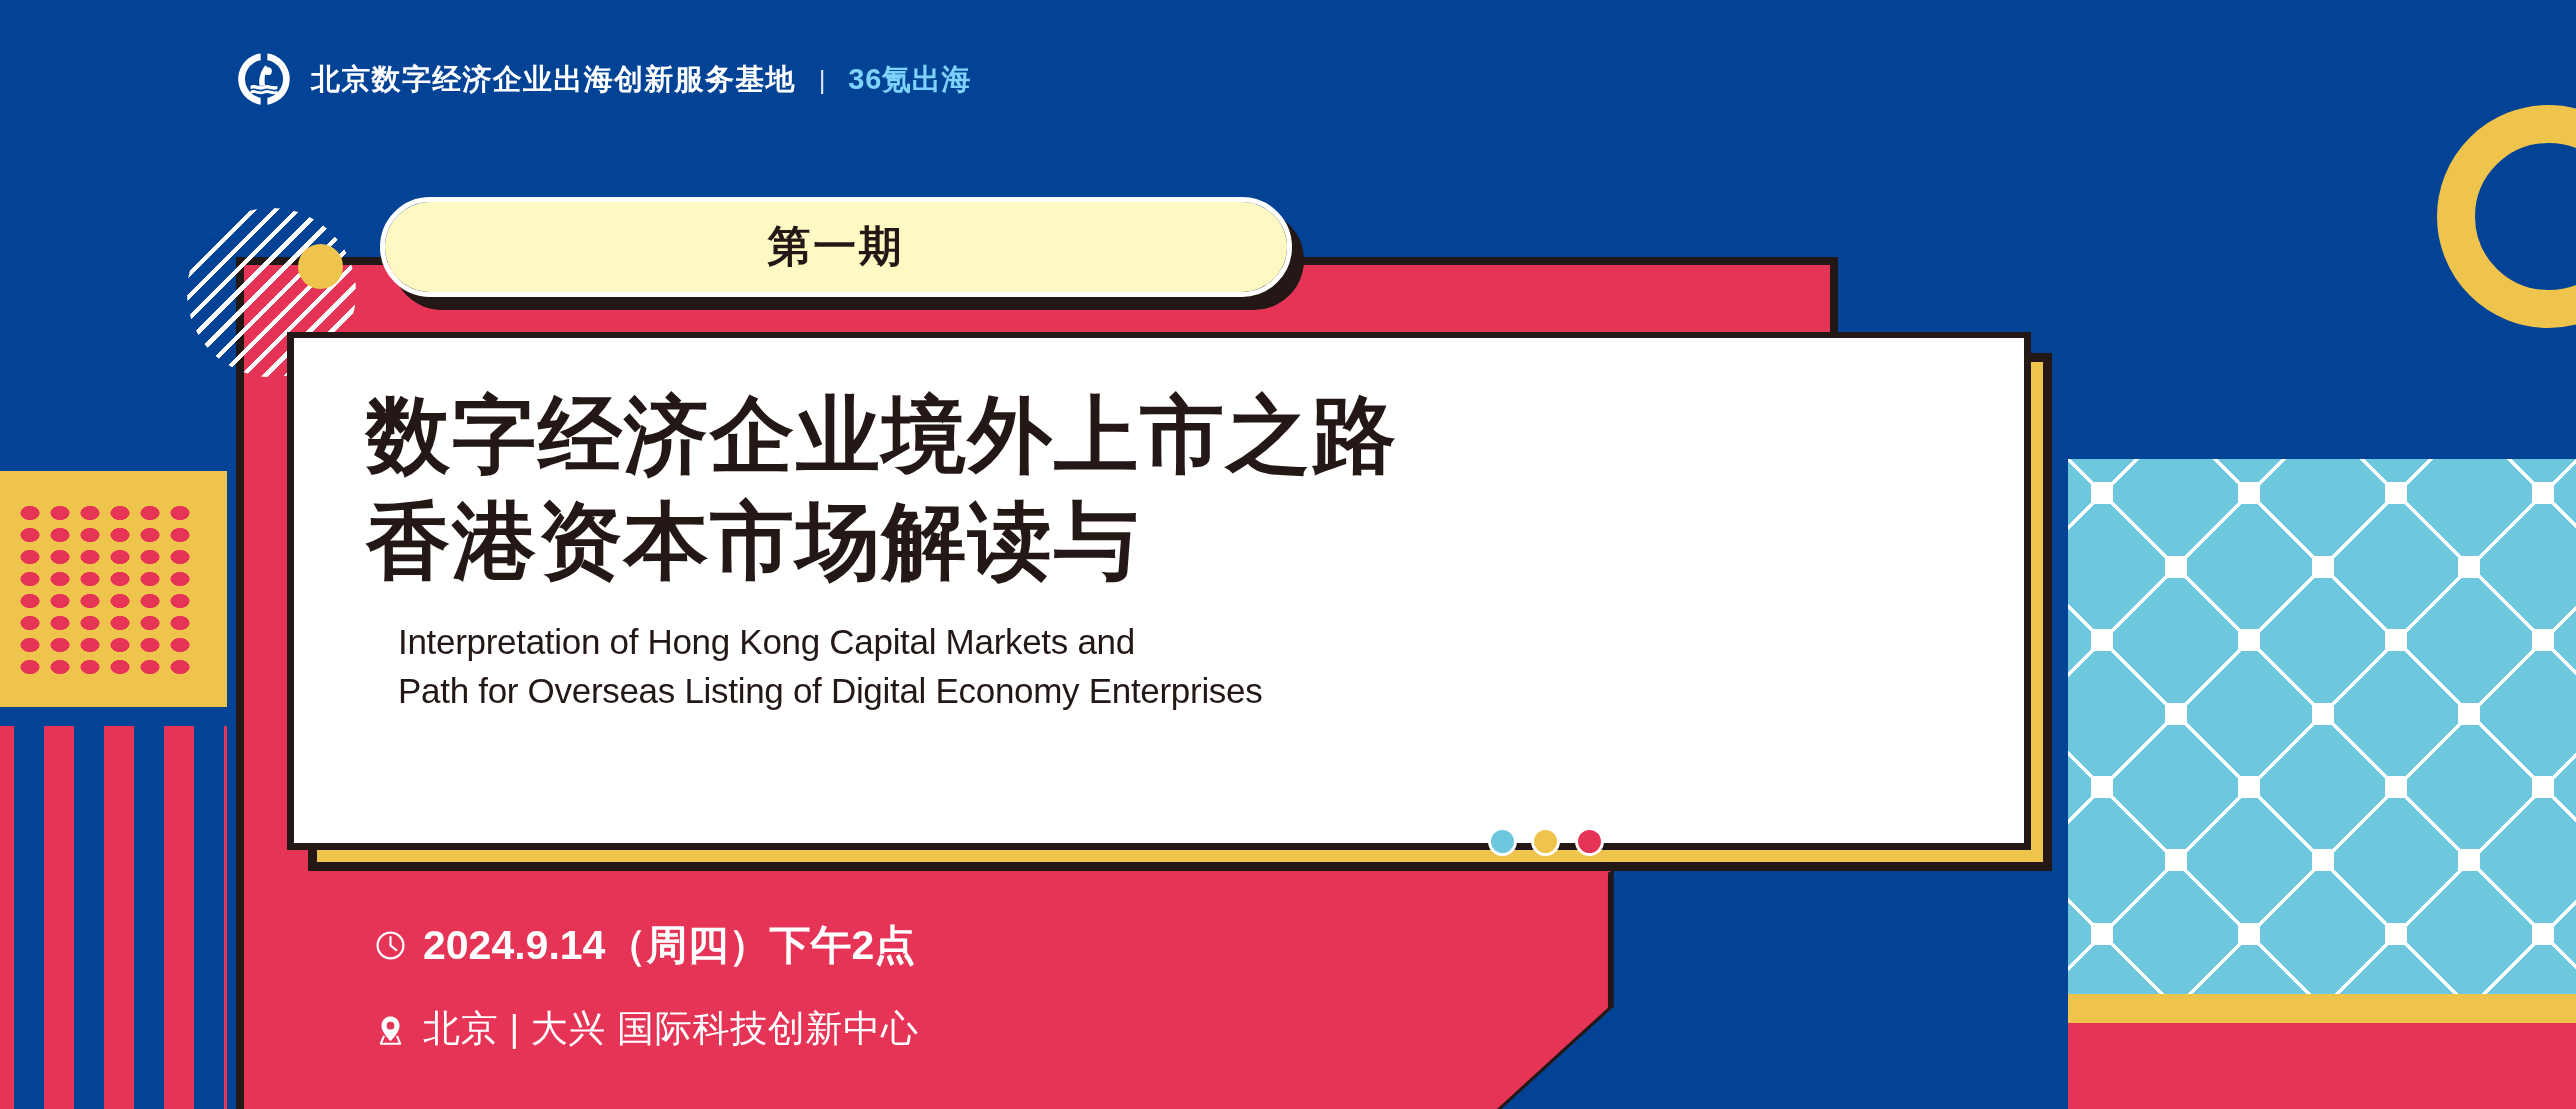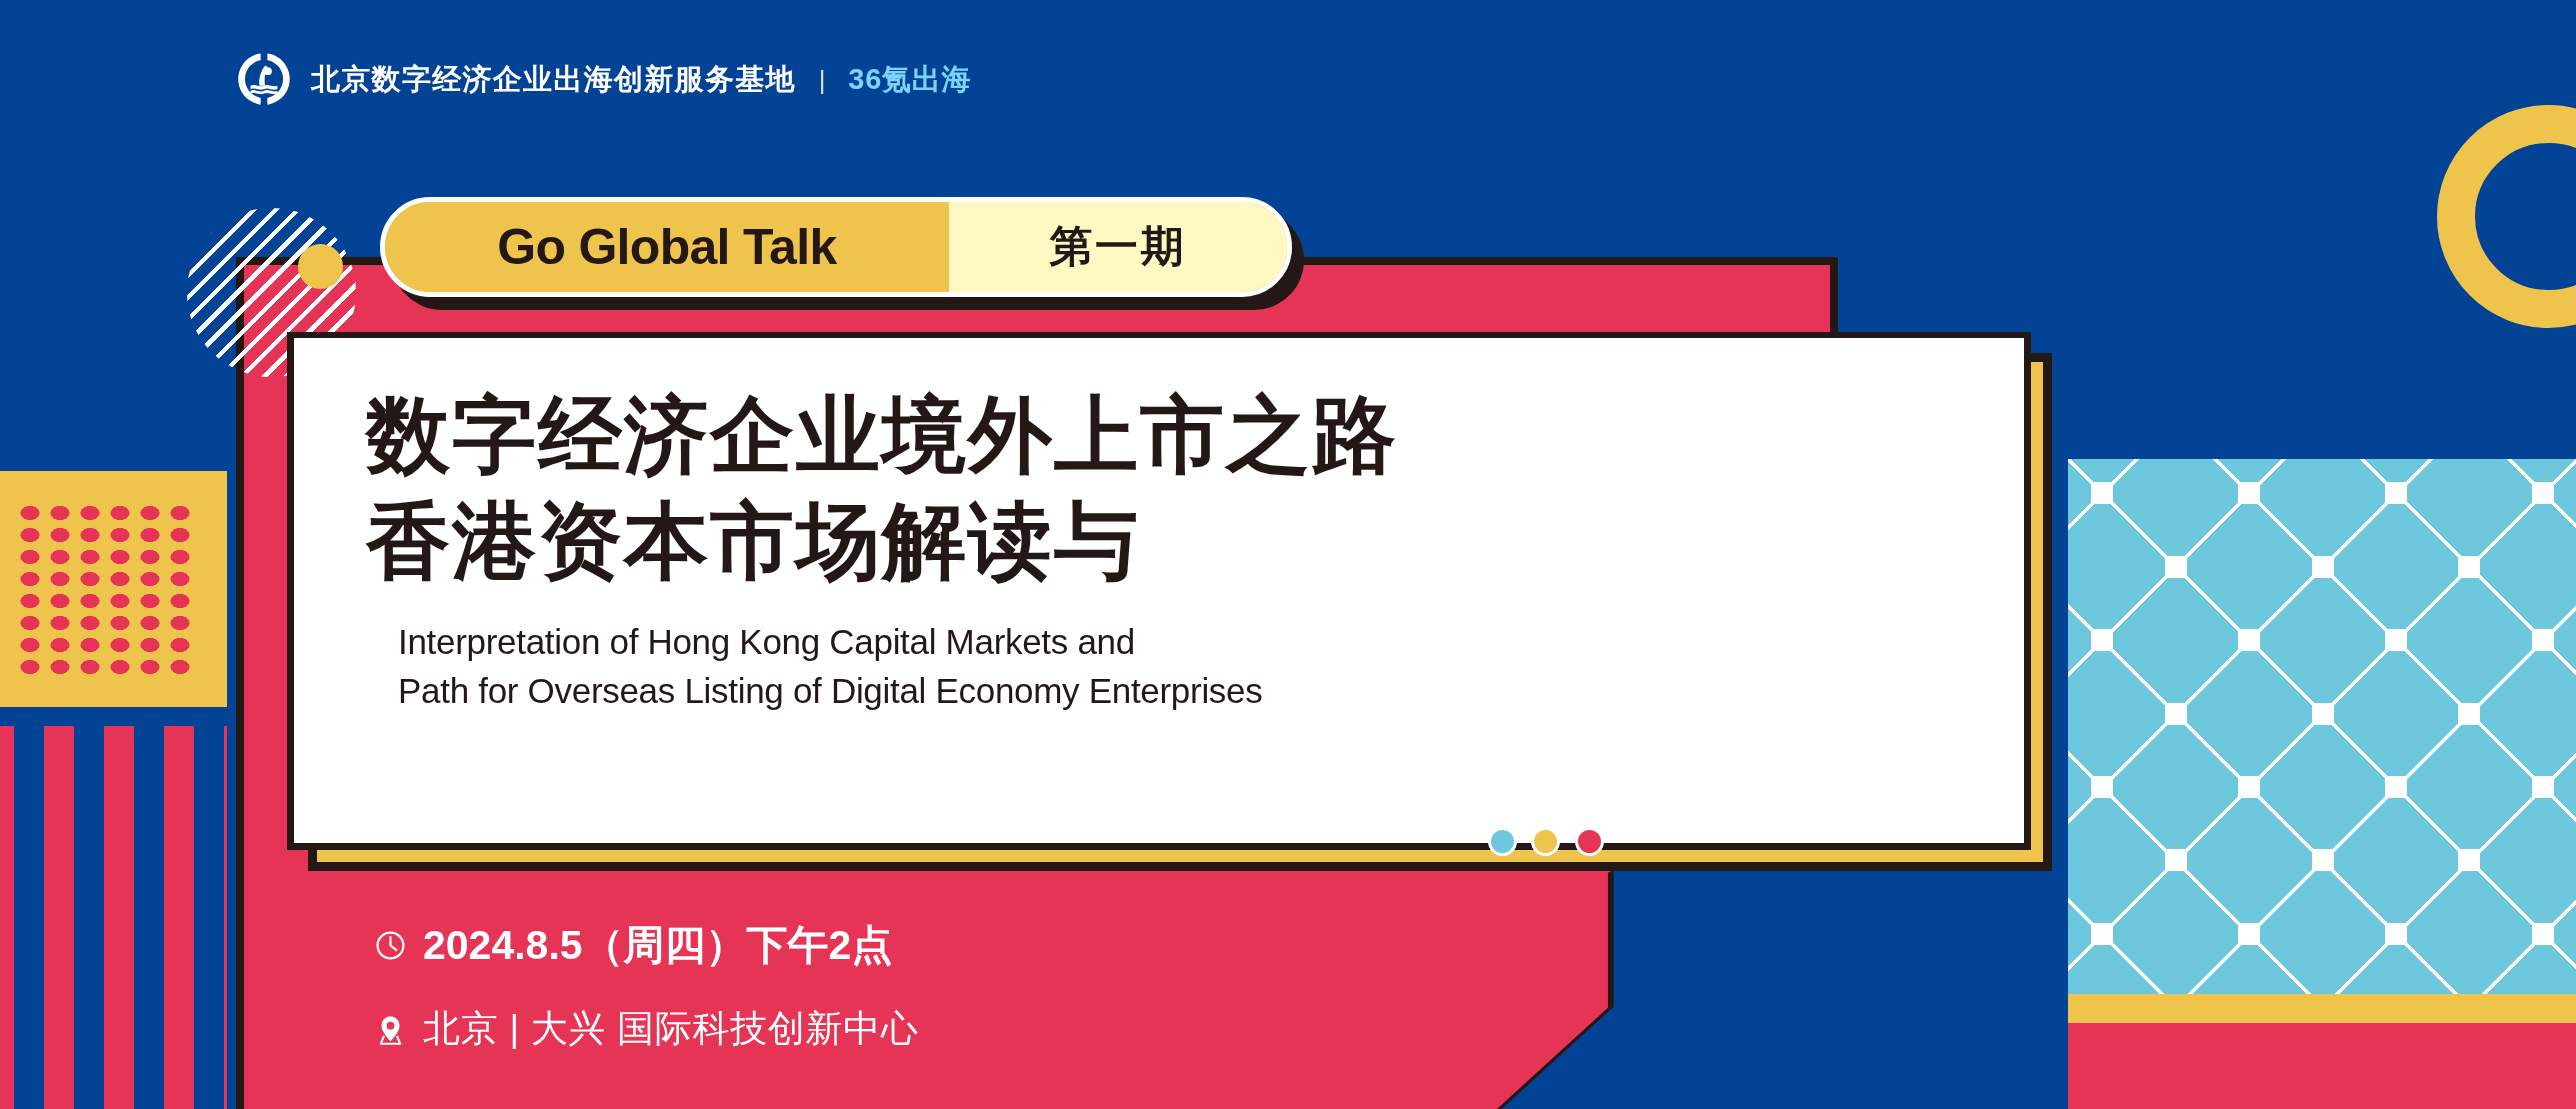--- a/index.html
+++ b/index.html
@@ -436,23 +436,20 @@
       </svg>
     </span>
     <span class="logo-text">北京数字经济企业出海创新服务基地</span>
     <span class="logo-sep">|</span>
     <span class="logo-text2">36氪出海</span>
   </div>
 
   <div class="badge-wrap">
     <div class="badge-shadow"></div>
     <div class="badge">
-      <div class="badge-left">
-        <span>Go Global Talk</span>
-      </div>
       <div class="badge-right">
         <span>第一期</span>
       </div>
     </div>
   </div>
 
   <div class="card-yellow-shadow"></div>
   <div class="card-outline"></div>
   <div class="card">
     <div class="card-inner">
@@ -470,21 +467,21 @@
   </div>
 
   <div class="meta">
     <div class="meta-row">
       <span class="meta-icon">
         <svg width="31" height="31" viewBox="0 0 48 48">
           <circle cx="24" cy="24" r="20" fill="none" stroke="#ffffff" stroke-width="3.4"></circle>
           <path d="M24 11 L24 24 L33 31" fill="none" stroke="#ffffff" stroke-width="3.4" stroke-linecap="round" stroke-linejoin="round"></path>
         </svg>
       </span>
-      <span class="meta-date">2024.8.5（周四）下午2点</span>
+      <span class="meta-date">2024.9.14（周四）下午2点</span>
     </div>
     <div class="meta-row">
       <span class="meta-icon">
         <svg width="31" height="31" viewBox="0 0 48 48">
           <path d="M24 4 C16 4 10 10.4 10 18.4 C10 28 24 42 24 42 C24 42 38 28 38 18.4 C38 10.4 32 4 24 4 Z" fill="#ffffff"></path>
           <circle cx="24" cy="18" r="6" fill="#E63456"></circle>
           <path d="M14 34 L9 46 L39 46 L34 34" fill="none" stroke="#ffffff" stroke-width="3.2" stroke-linejoin="round"></path>
         </svg>
       </span>
       <span class="meta-loc">北京 | 大兴 国际科技创新中心</span>

